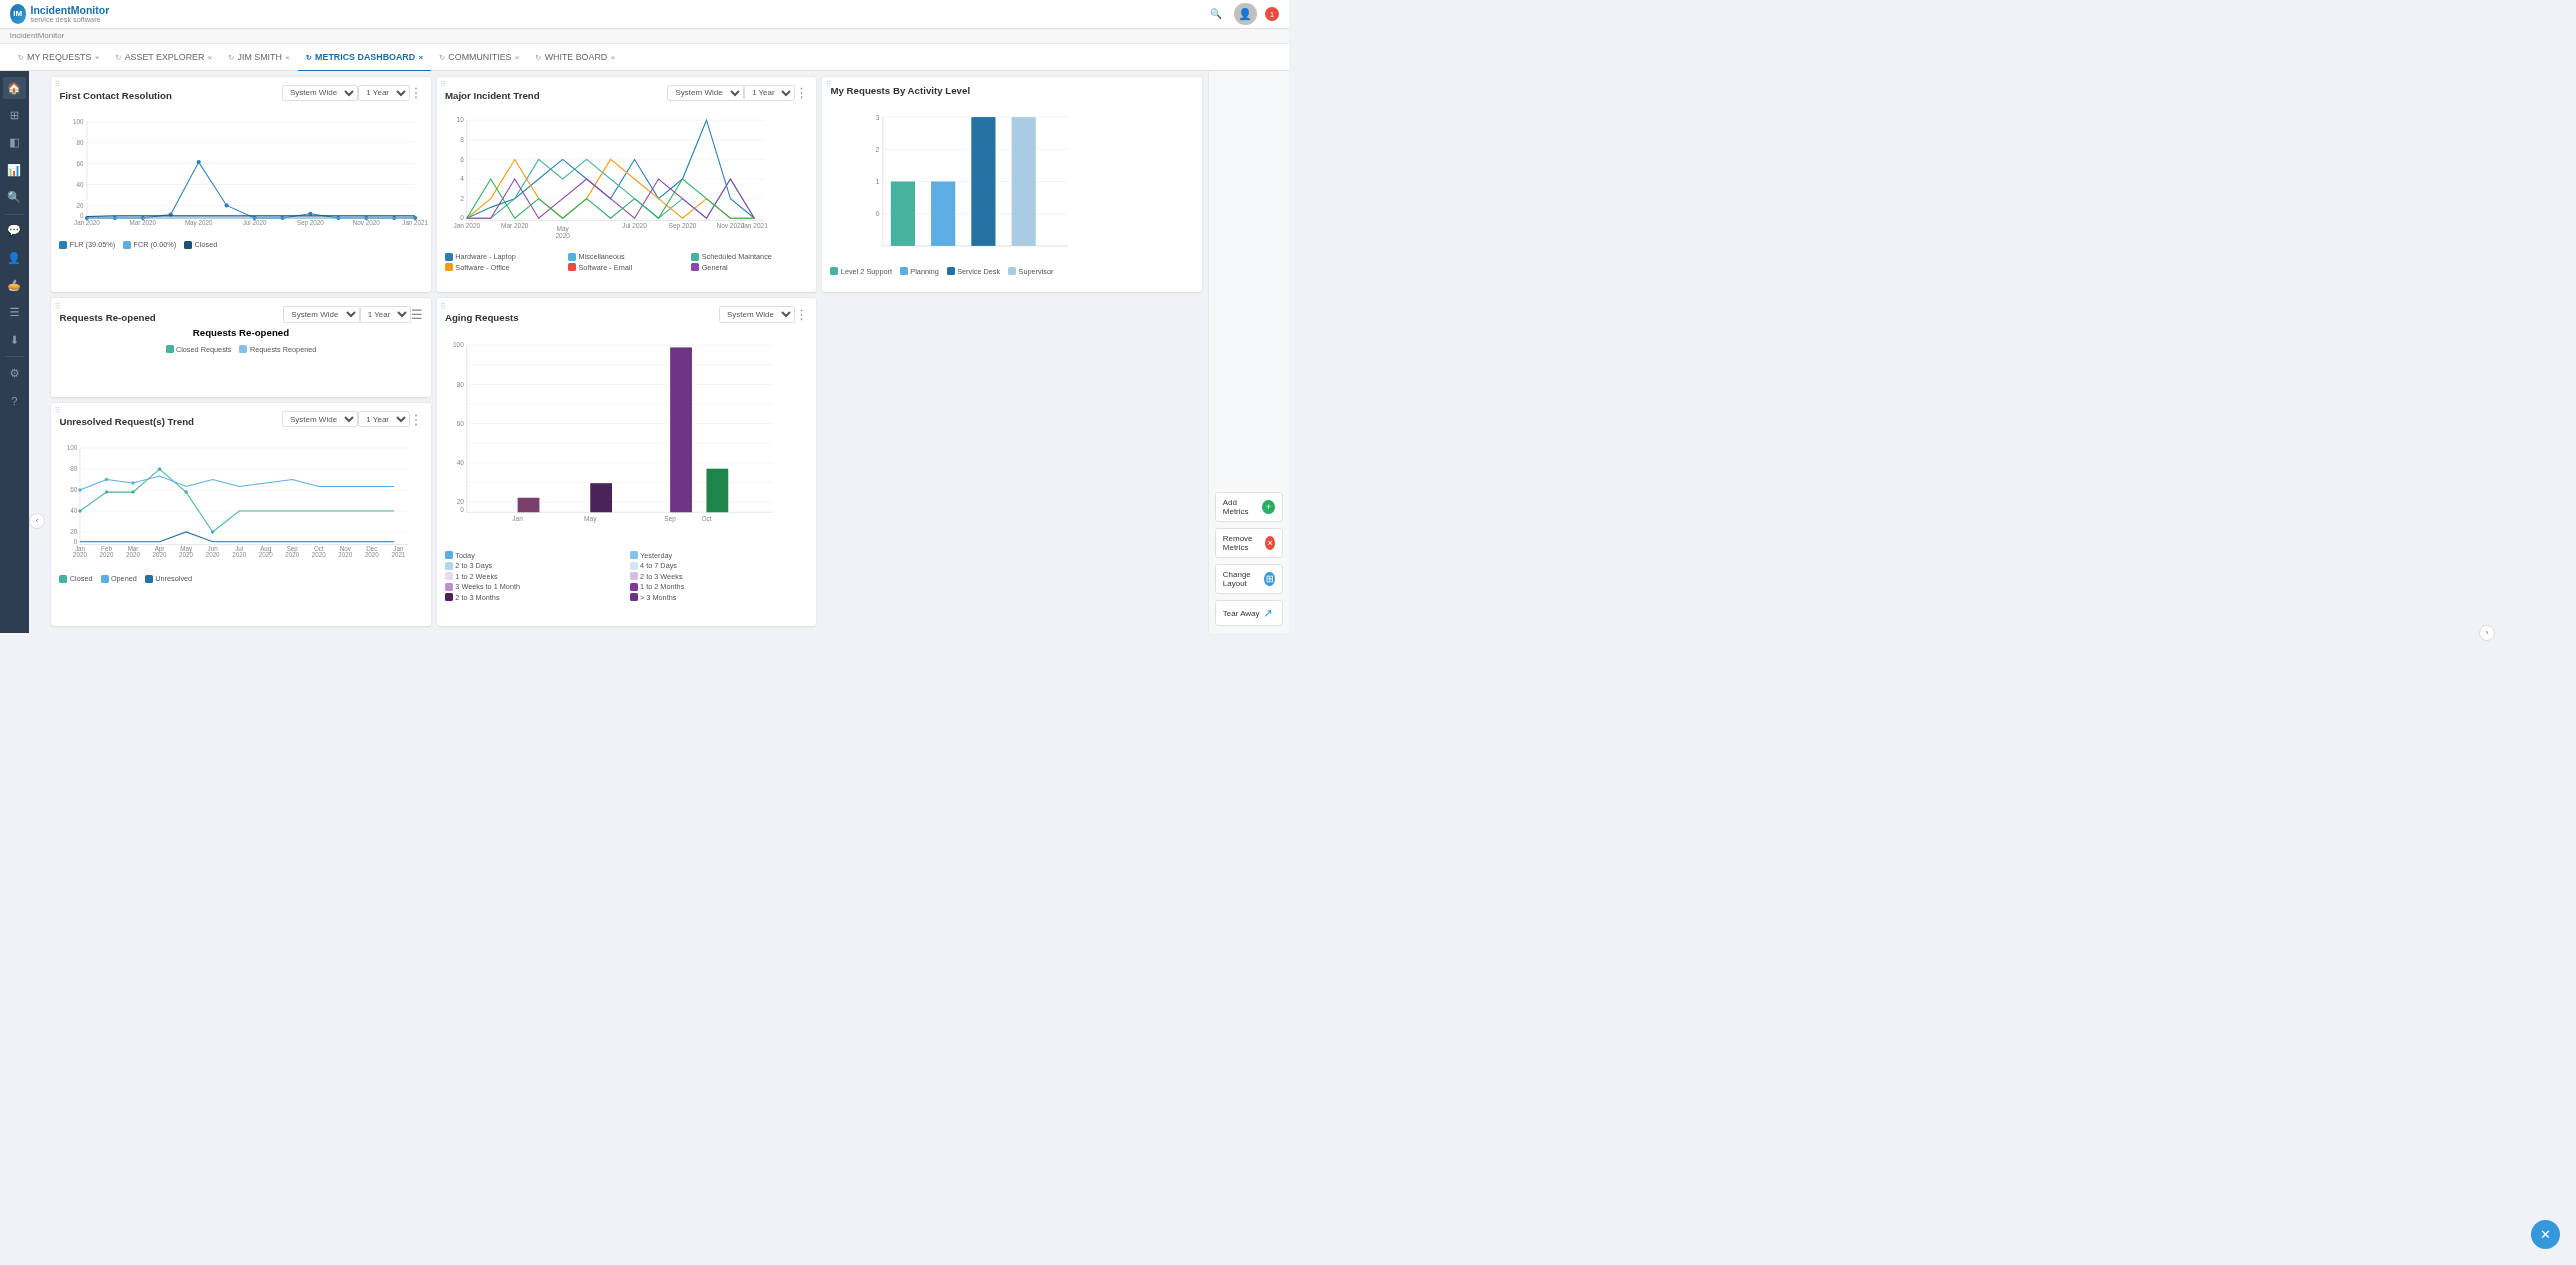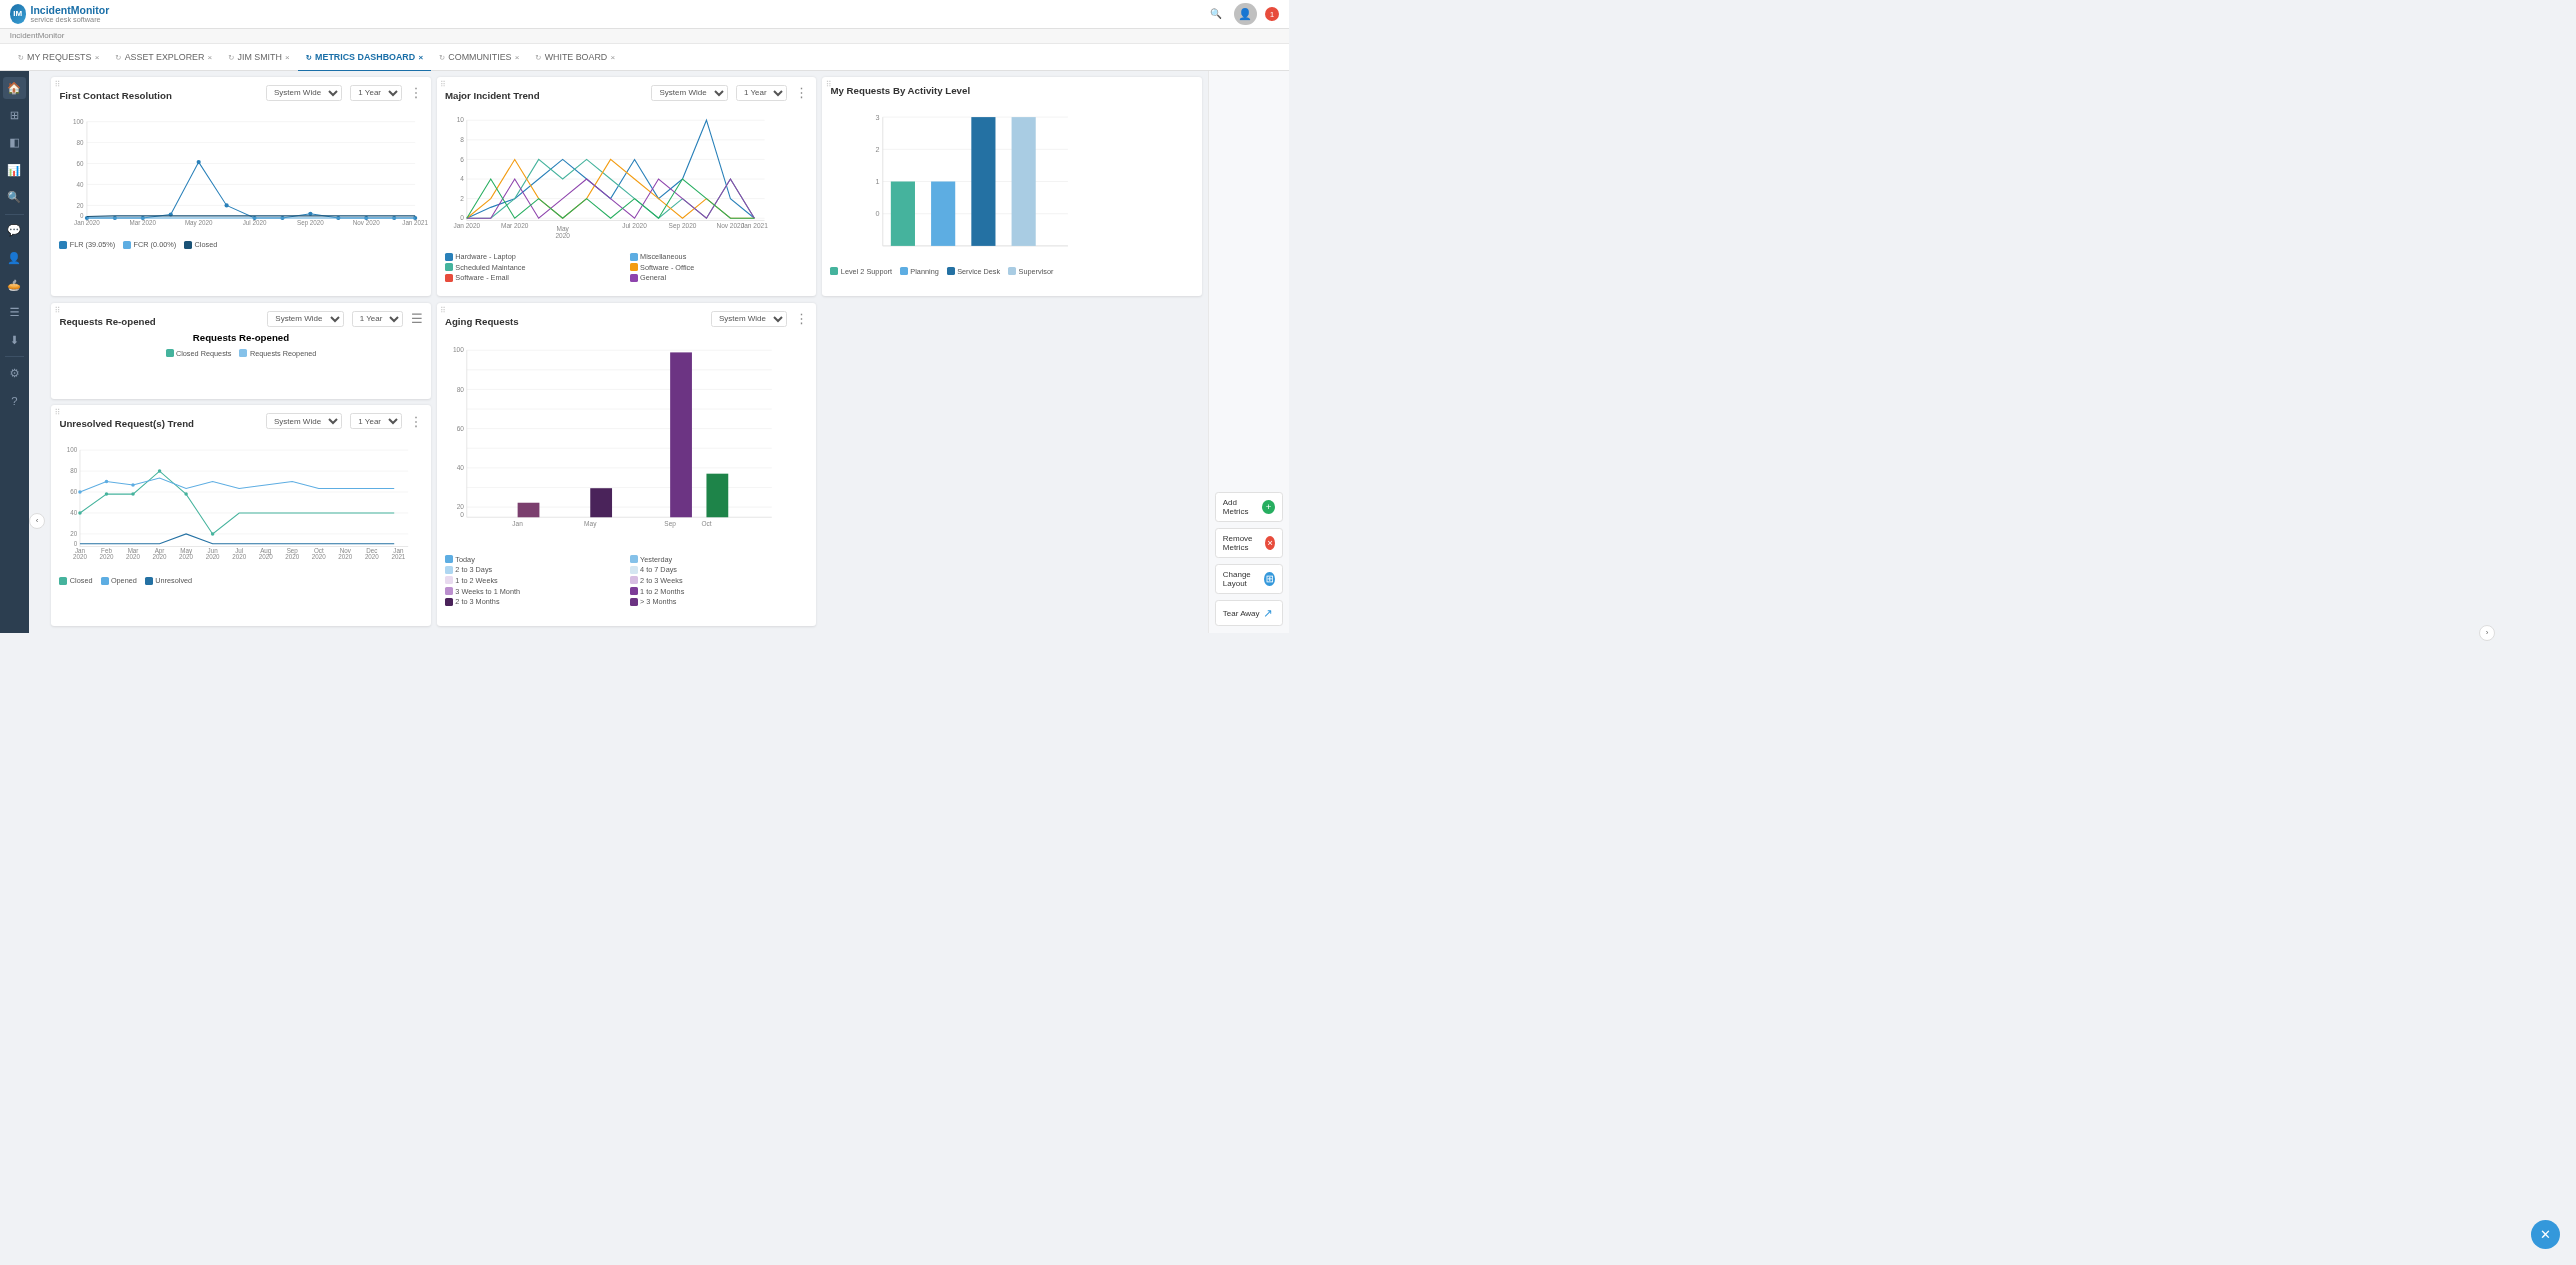--- a/index.html
+++ b/index.html
@@ -34,21 +34,21 @@
     .sidebar-divider { width: 19.3px; height: 0.8px; background: #3d5166; }
 
     
     .main { flex: 1; overflow: hidden; position: relative; display: flex; }
     .content-area { flex: 1; overflow: auto; padding: 6.4px; display: grid; grid-template-columns: 1fr 1fr 1fr; grid-template-rows: auto auto auto; gap: 6.4px; }
 
     
     .widget { background: #fff; border-radius: 3.2px; box-shadow: 0 0.8px 2.4px rgba(0,0,0,0.1); padding: 8px; position: relative; overflow: hidden; }
     .widget-header { display: flex; align-items: flex-end; justify-content: space-between; margin-bottom: 4.8px; }
     .widget-title { font-size: 9.7px; font-weight: 600; color: #333; }
-    .widget-controls { display: flex; align-items: center; gap: 8px; margin-left: 38px; }
+    .widget-controls { display: flex; align-items: center; gap: 0; margin-left: 38px; }
     .widget-select { font-size: 8px; border: 0.8px solid #ddd; border-radius: 2.4px; padding: 1.6px 3.2px; background: white; color: #555; cursor: pointer; }
     .widget-menu { color: #888; cursor: pointer; font-size: 13px; }
     .drag-handle { position: absolute; top: 3.2px; left: 3.2px; color: #ccc; font-size: 8px; cursor: grab; }
 
     
     svg { overflow: visible; }
 
     
     .legend { display: flex; flex-wrap: wrap; gap: 6px 8px; margin-top: 3.2px; }
     .legend-item { display: flex; align-items: center; gap: 2.4px; font-size: 7.3px; color: #555; }
@@ -274,21 +274,21 @@
 
           <text x="30" y="158" class="x-axis-label" text-anchor="middle">Jan 2020</text>
           <text x="96" y="158" class="x-axis-label" text-anchor="middle">Mar 2020</text>
           <text x="162" y="163" class="x-axis-label" text-anchor="middle">May</text>
           <text x="162" y="172" class="x-axis-label" text-anchor="middle">2020</text>
           <text x="261" y="158" class="x-axis-label" text-anchor="middle">Jul 2020</text>
           <text x="327" y="158" class="x-axis-label" text-anchor="middle">Sep 2020</text>
           <text x="393" y="158" class="x-axis-label" text-anchor="middle">Nov 2020</text>
           <text x="426" y="158" class="x-axis-label" text-anchor="middle">Jan 2021</text>
         </svg>
-        <div class="legend" style="column-count:2;display:grid;grid-template-columns:1fr 1fr;gap:1.6px 6.4px;">
+        <div class="legend" style="column-count:2;display:grid;grid-template-columns:1fr 1fr 1fr;gap:1.6px 6.4px;">
           <div class="legend-item">
             <div class="legend-dot" style="background:#2980b9;"></div>
             <span>Hardware - Laptop</span>
           </div>
           <div class="legend-item">
             <div class="legend-dot" style="background:#5dade2;"></div>
             <span>Miscellaneous</span>
           </div>
           <div class="legend-item">
             <div class="legend-dot" style="background:#45b39d;"></div>

